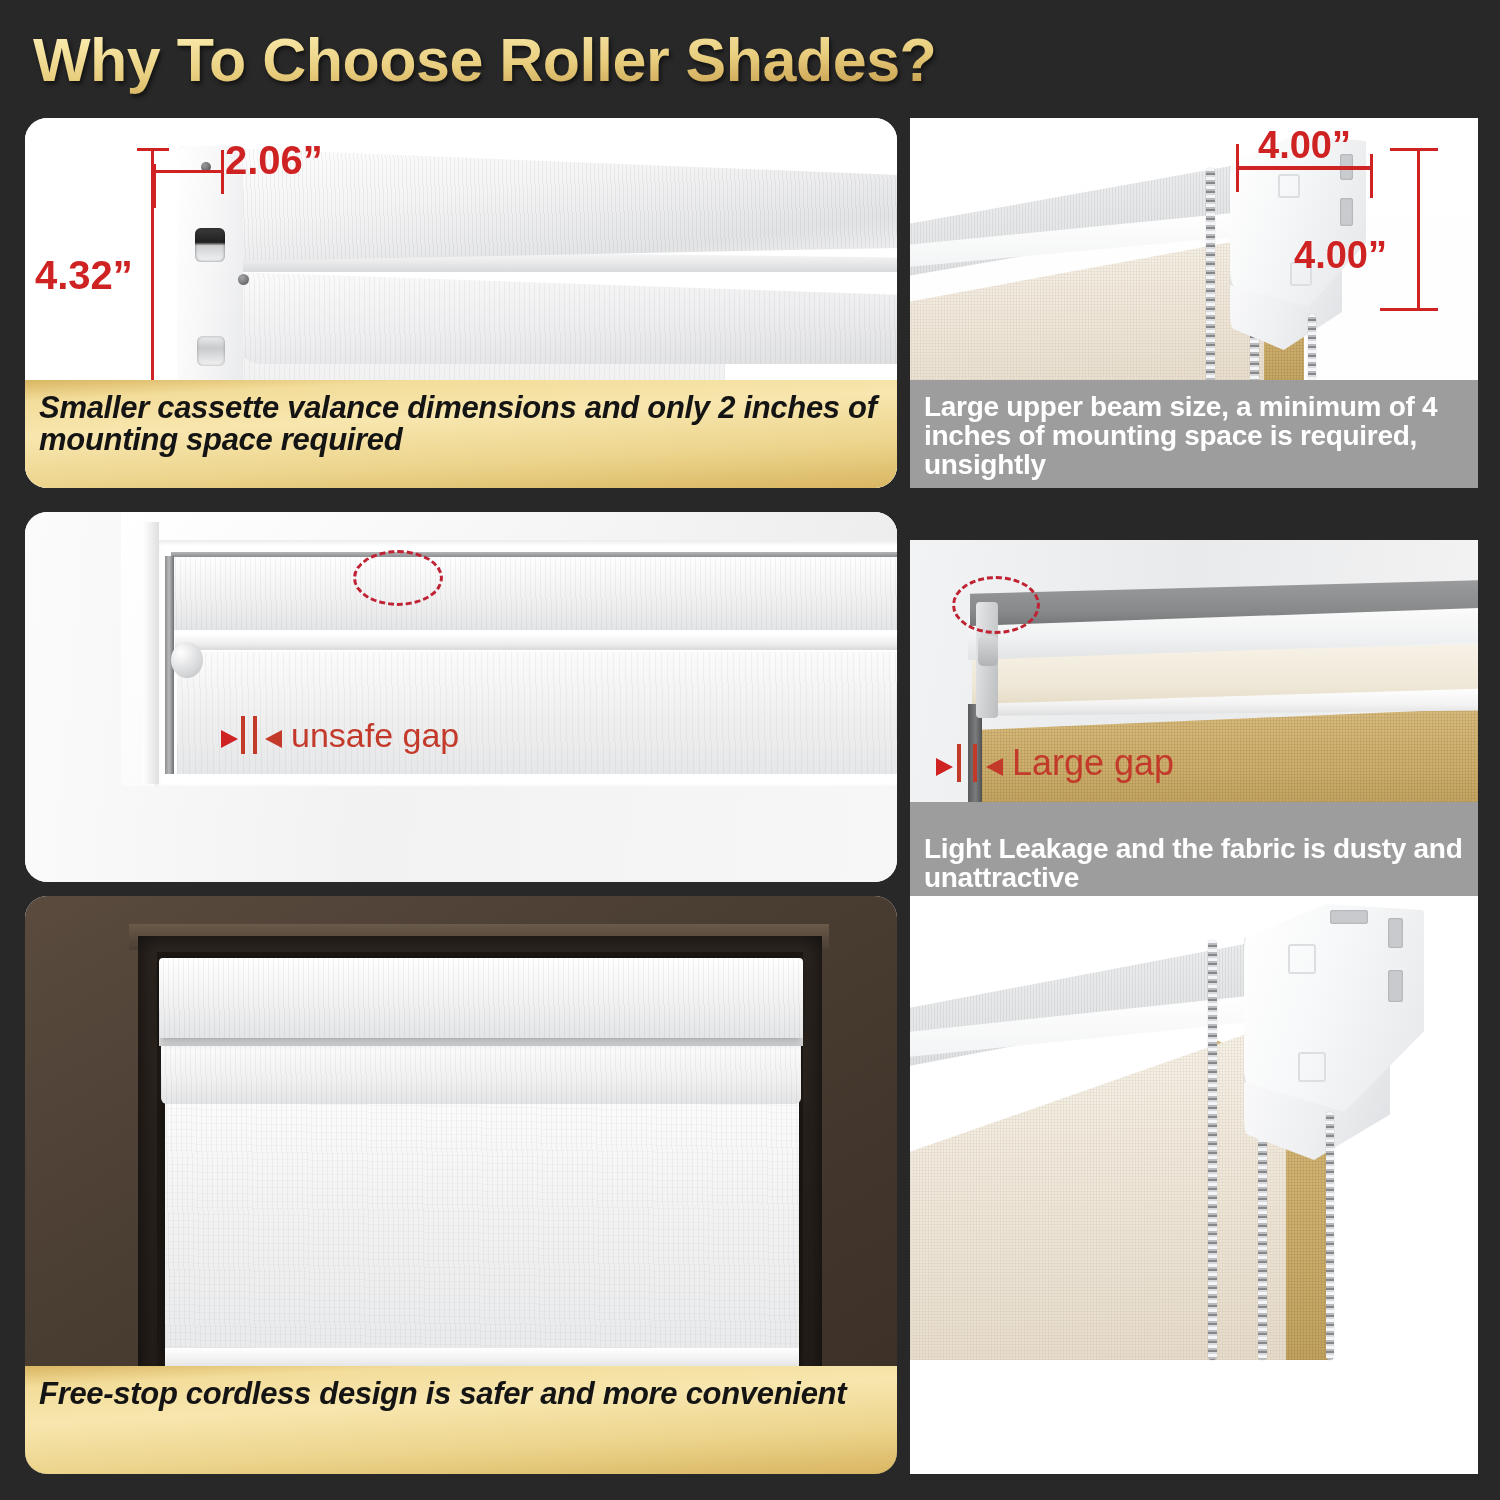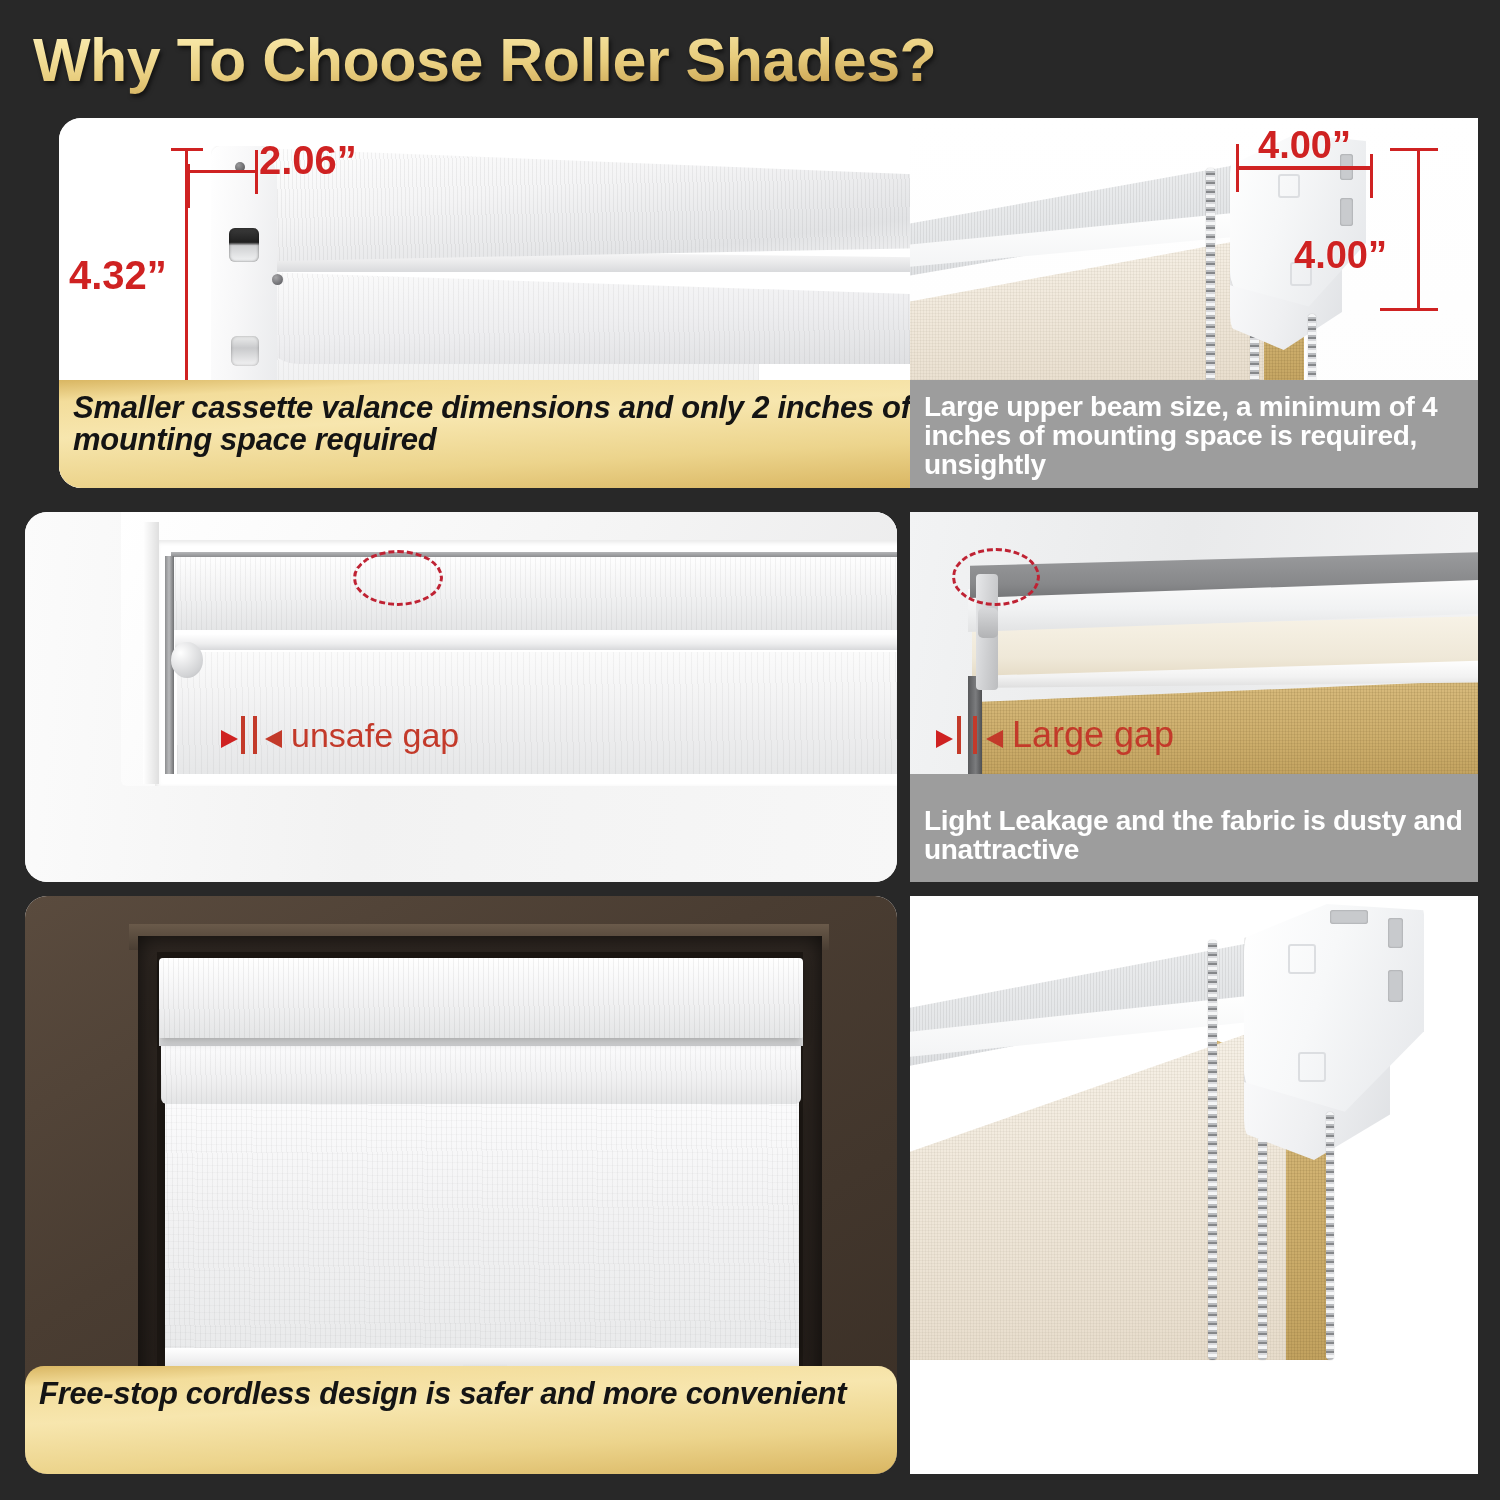--- a/index.html
+++ b/index.html
@@ -55,32 +55,32 @@
     color:#141414;
     font-style:italic;
   }
   .caption.gray {
     background:#9d9d9d;
     color:#ffffff;
     margin-top:39px;
   }
 
   
-  #panel-cassette-dimensions { left:25px;  top:118px;  width:872px;  height:370px;margin-left:34px; }
+  #panel-cassette-dimensions { left:25px;  top:118px;  width:872px;  height:370px; }
   #panel-beam-size           { left:910px; top:118px;  width:568px;  height:370px; }
   #panel-dustproof-valance   { left:25px;  top:512px;  width:872px;  height:370px; }
-  #panel-light-leakage       { left:910px; top:512px;  width:568px;  height:370px; }
+  #panel-light-leakage       { left:910px; top:540px;  width:568px;  height:370px; }
   #panel-cordless-design     { left:25px;  top:896px;  width:872px;  height:578px; }
   #panel-pulling-beads       { left:910px; top:896px;  width:568px;  height:578px; }
 
   #panel-cassette-dimensions .caption { height:108px; font-size:31px; }
   #panel-beam-size .caption           { height:108px; font-size:28px; }
   #panel-dustproof-valance .caption   { height:108px; font-size:31px; }
   #panel-light-leakage .caption       { height:108px; font-size:28px; padding-top:32px; }
-  #panel-cordless-design .caption     { height:108px; font-size:31px;border-radius:19px; }
+  #panel-cordless-design .caption     { height:108px; font-size:31px; }
   #panel-pulling-beads .caption       { height:108px; font-size:28px; padding-top:18px; }
 
   
   .fab-white {
     background:
       repeating-linear-gradient(91deg, rgba(0,0,0,0.035) 0 1px, rgba(255,255,255,0) 1px 4px),
       repeating-linear-gradient(1deg, rgba(0,0,0,0.03) 0 1px, rgba(255,255,255,0) 1px 5px),
       linear-gradient(180deg,#fdfdfd,#f0f0f1 45%,#e6e7e8 100%);
   }
   .fab-linen {

